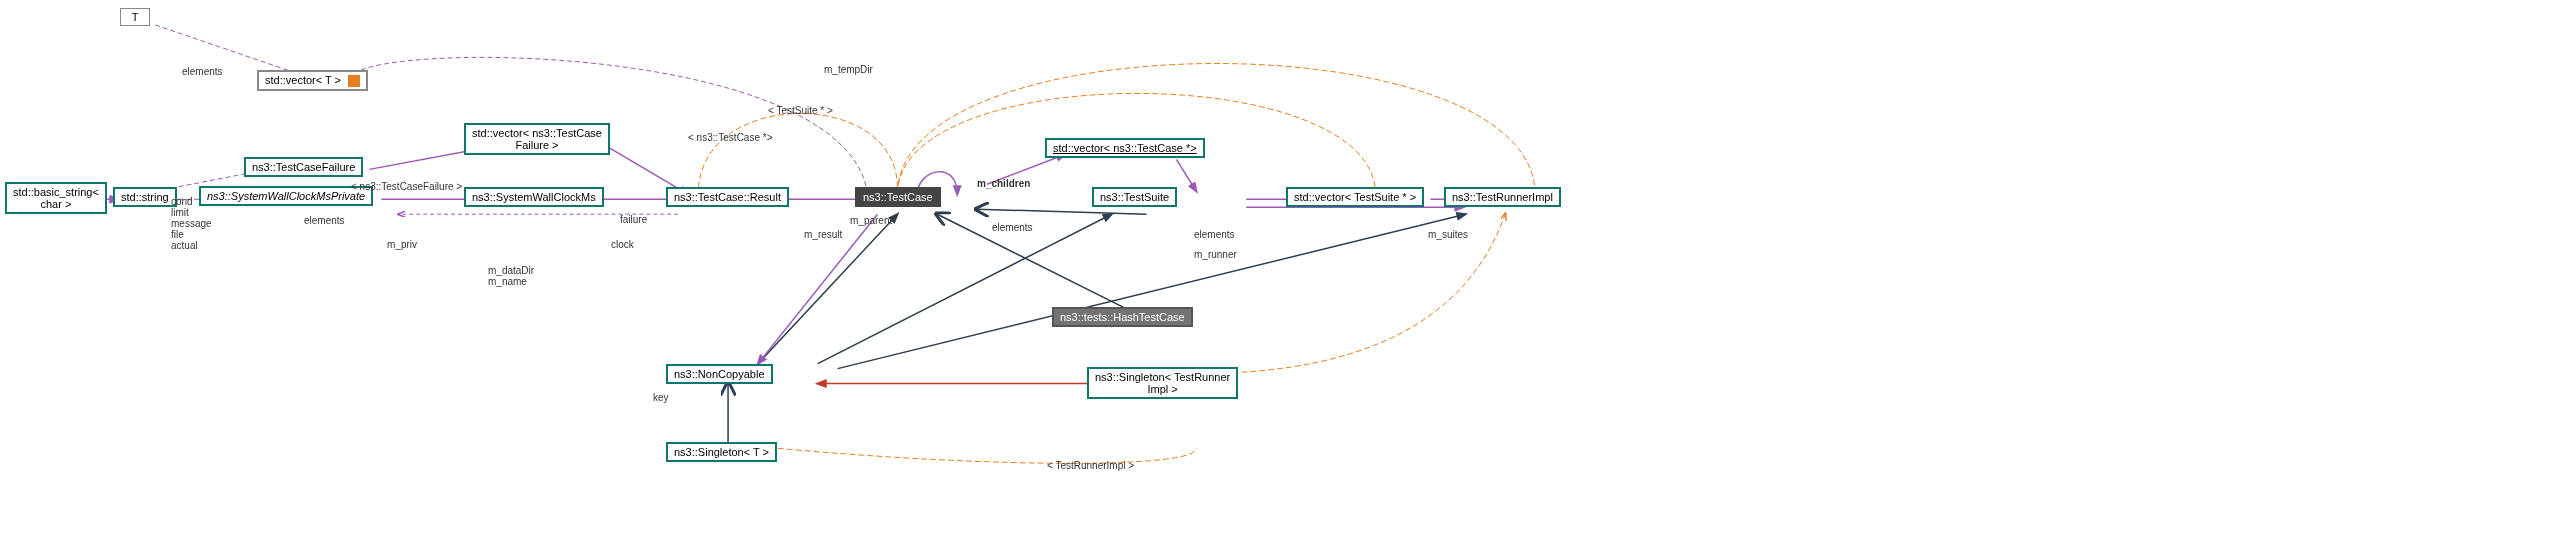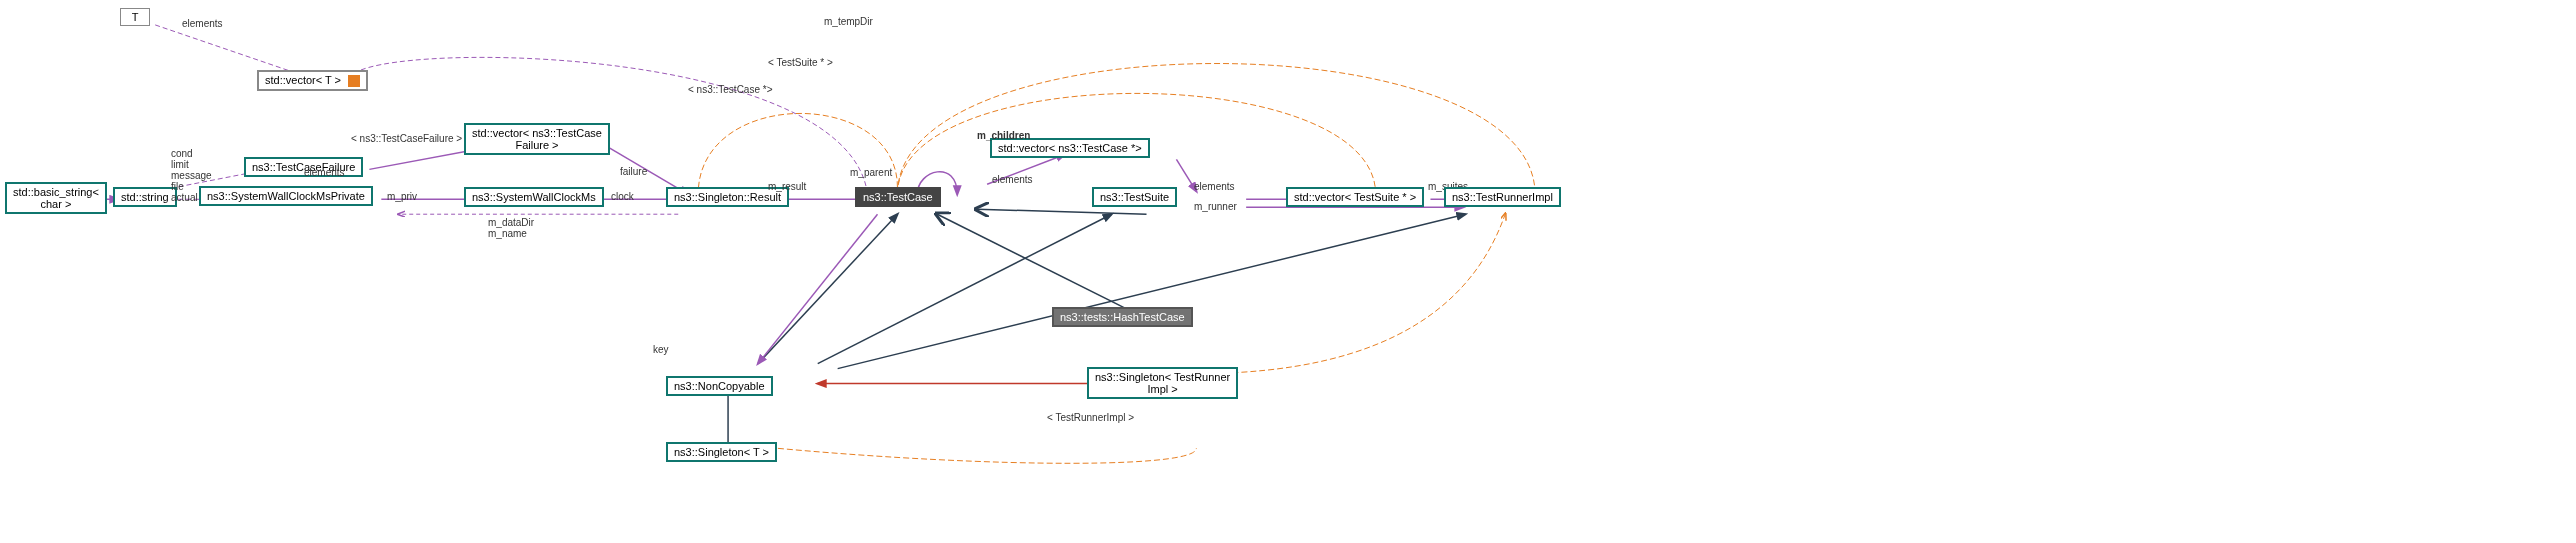--- a/index.html
+++ b/index.html
@@ -41,20 +41,21 @@
       top: 0; left: 0;
       width: 2576px;
       height: 543px;
       pointer-events: none;
     }
     .label {
       position: absolute;
       font-size: 10px;
       color: #333;
       white-space: nowrap;
+      margin-top: 48px;
     }
   </style>
 </head>
 <body>
 
 <div class="diagram-container">
   <svg class="arrows" viewBox="0 0 2584 545" width="2576" height="543">
 
     <defs>
       <marker id="arrow-purple" markerWidth="8" markerHeight="8" refX="6" refY="3" orient="auto">
@@ -160,55 +161,55 @@
   </div>
 
   <div class="label" style="left:171px;top:148px;">
     cond<br>limit<br>message<br>file<br>actual
   </div>
 
   <div class="node" style="left:244px;top:157px;">
     <span>ns3::TestCaseFailure</span>
   </div>
 
-  <div class="node" style="left:199px;top:186px;">
+  <div class="node" style="left:199px;top:186px;font-style:italic;">
     <span>ns3::SystemWallClockMsPrivate</span>
   </div>
 
   <div class="node" style="left:464px;top:123px;">
     <span>std::vector&lt; ns3::TestCase<br>Failure &gt;</span>
   </div>
 
   <div class="node" style="left:464px;top:187px;">
     <span>ns3::SystemWallClockMs</span>
   </div>
 
   <div class="label" style="left:304px;top:167px;">elements</div>
 
   <div class="label" style="left:387px;top:191px;">m_priv</div>
 
   <div class="label" style="left:611px;top:191px;text-align:right;">clock</div>
 
   <div class="label" style="left:620px;top:166px;">failure</div>
 
   <div class="node" style="left:666px;top:187px;">
-    <span>ns3::Singleton::Result</span>
-  </div>
-
-  <div class="label" style="left:768px;top:181px;">m_result</div>
+    <span>ns3::TestCase::Result</span>
+  </div>
+
+  <div class="label" style="left:804px;top:181px;">m_result</div>
 
   <div class="node" style="left:855px;top:187px;background:#444;color:white;border-color:#444;">
     <span>ns3::TestCase</span>
   </div>
 
   <div class="label" style="left:850px;top:167px;">m_parent</div>
 
   <div class="label" style="left:488px;top:217px;">m_dataDir<br>m_name</div>
 
-  <div class="node" style="left:990px;top:138px;">
+  <div class="node" style="left:1045px;top:138px;text-decoration:underline;">
     <span>std::vector&lt; ns3::TestCase *&gt;</span>
   </div>
 
   <div class="label" style="left:977px;top:130px;font-weight:bold;">m_children</div>
 
   <div class="label" style="left:992px;top:174px;">elements</div>
 
   <div class="node" style="left:1092px;top:187px;">
     <span>ns3::TestSuite</span>
   </div>
@@ -224,21 +225,21 @@
   <div class="label" style="left:1428px;top:181px;">m_suites</div>
 
   <div class="node" style="left:1444px;top:187px;">
     <span>ns3::TestRunnerImpl</span>
   </div>
 
   <div class="node dark-bg" style="left:1052px;top:307px;">
     <span>ns3::tests::HashTestCase</span>
   </div>
 
-  <div class="node" style="left:666px;top:376px;">
+  <div class="node" style="left:666px;top:364px;">
     <span>ns3::NonCopyable</span>
   </div>
 
   <div class="label" style="left:653px;top:344px;">key</div>
 
   <div class="node" style="left:1087px;top:367px;">
     <span>ns3::Singleton&lt; TestRunner<br>Impl &gt;</span>
   </div>
 
   <div class="label" style="left:1047px;top:412px;">&lt; TestRunnerImpl &gt;</div>

